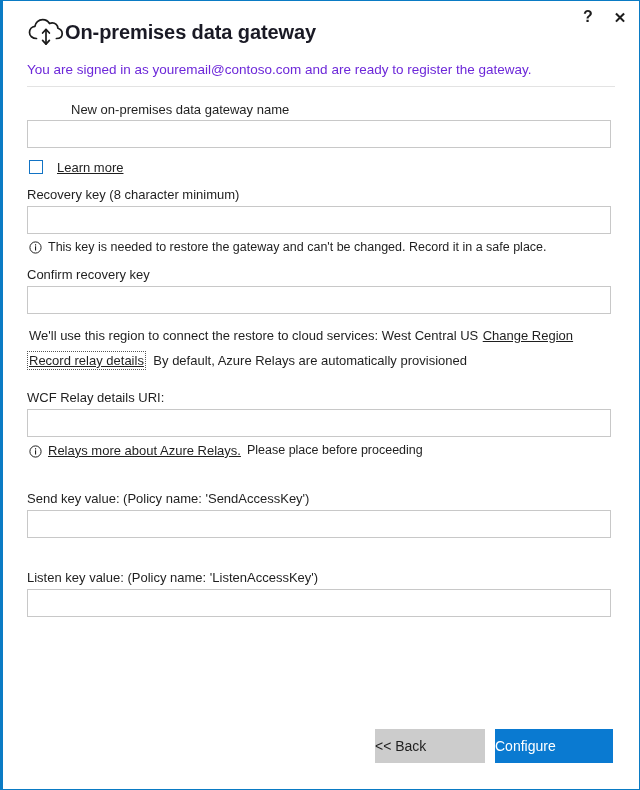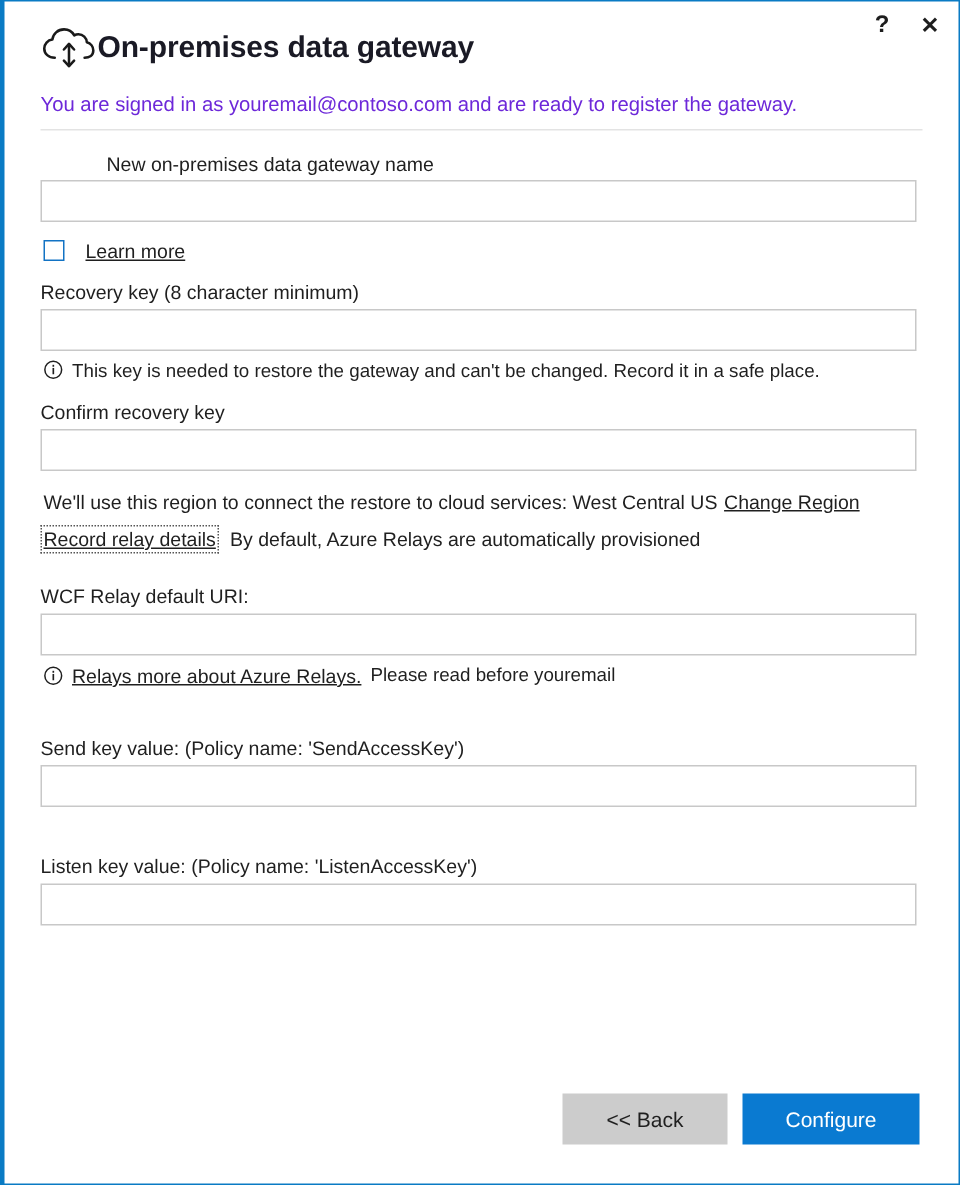--- a/index.html
+++ b/index.html
@@ -170,21 +170,21 @@
   }
   .btn {
     box-sizing: border-box;
     border: none;
     font-family: "Liberation Sans", sans-serif;
     font-size: 14px;
     cursor: pointer;
     height: 34px;
     line-height: 34px;
     padding: 0;
-    text-align: center;
+    text-align: left;
   }
   .btn-secondary {
     width: 110px;
     background: #cccccc;
     color: #1f1f1f;
   }
   .btn-primary {
     width: 118px;
     background: #0a7ad1;
     color: #ffffff;
@@ -251,32 +251,32 @@
     <div class="abs" style="top:239px;left:26px;">
       <span class="plain-line">We'll use this region to connect the restore to cloud services: West Central US</span>
       <span class="link" style="margin-left:0;">Change Region</span>
     </div>
 
     <div class="abs" style="top:264px;left:26px;">
       <span class="link dotted">Record relay details</span>
       <span class="plain-line" style="margin-left:5px;">By default, Azure Relays are automatically provisioned</span>
     </div>
 
-    <div class="abs field-label" style="top:303px;left:24px;">WCF Relay default URI:</div>
+    <div class="abs field-label" style="top:303px;left:24px;">WCF Relay details URI:</div>
     <input class="abs text-input" type="text" style="top: 322px; left: 24px;" placeholder="">
     <div class="abs info-row" style="top:356px;left:26px;">
       <span class="info-icon">
         <svg viewBox="0 0 13 13" width="13" height="13" aria-hidden="true">
           <circle cx="6.5" cy="6.5" r="5.6" fill="none" stroke="#1f1f1f" stroke-width="1"></circle>
           <rect x="6" y="5.3" width="1.1" height="4.2" fill="#1f1f1f"></rect>
           <rect x="6" y="3.2" width="1.1" height="1.3" fill="#1f1f1f"></rect>
         </svg>
       </span>
       <span class="link">Relays more about Azure Relays.</span>
-      <span class="info-text">Please read before youremail</span>
+      <span class="info-text">Please place before proceeding</span>
     </div>
 
     <div class="abs field-label" style="top:404px;left:24px;">Send key value: (Policy name: 'SendAccessKey')</div>
     <input class="abs text-input" type="text" style="top: 423px; left: 24px;" placeholder="">
 
     <div class="abs field-label" style="top:483px;left:24px;">Listen key value: (Policy name: 'ListenAccessKey')</div>
     <input class="abs text-input" type="text" style="top: 502px; left: 24px;" placeholder="">
   </div>
 
   <div class="footer">

